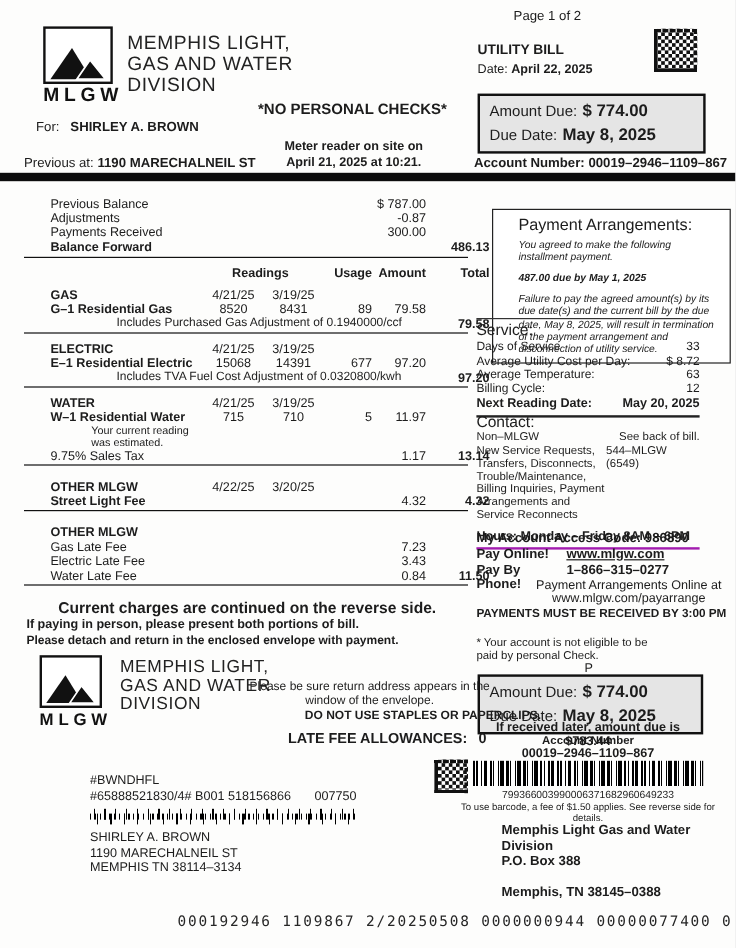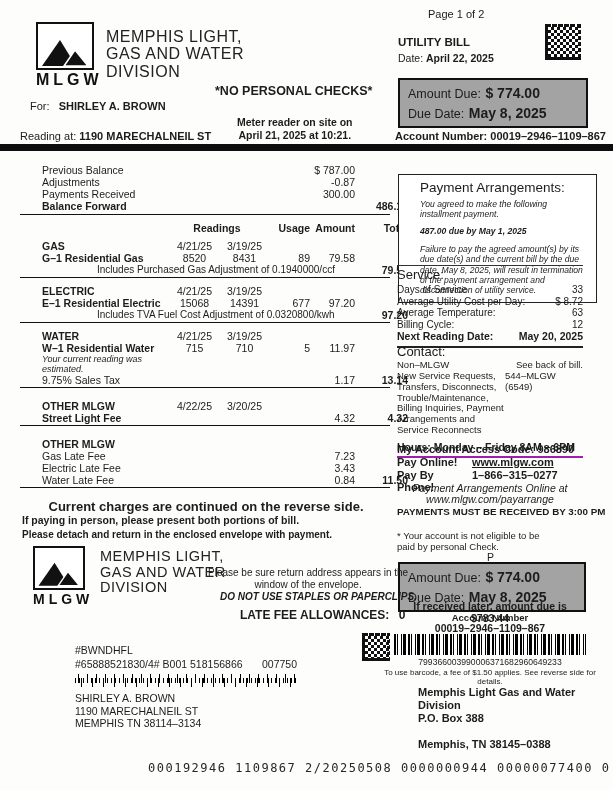--- a/index.html
+++ b/index.html
@@ -3,28 +3,28 @@
 <meta charset="utf-8">
 <style>
   html,body{margin:0;padding:0;background:#e8e8e8;}
   .page{
     position:relative;width:613px;height:790px;background:#fdfdfc;
     font-family:"Liberation Sans", sans-serif;color:#1c1c1c;overflow:hidden;
     margin:0 auto;
   }
   .abs{position:absolute;}
   .b{font-weight:bold;}
-  .i{font-style:italic;}
+  .i{margin-left:34px;}
   
   .logo-box{border:2px solid #111;position:relative;background:#fff;}
   .logo-abbr{font-weight:bold;letter-spacing:4px;color:#111;}
   .company{font-weight:300;letter-spacing:.5px;color:#222;line-height:1.08;}
   
   .thick-rule{background:#0d0d0d;height:7px;width:613px;left:0;}
-  .amount-box{border:2px solid #111;background:#a3a3a3;padding:3px 8px;line-height:1.25;}
+  .amount-box{border:2px solid #111;background:#e5e5e5;padding:3px 8px;line-height:1.25;}
   .amount-box .lbl{font-size:12.5px;}
   .amount-box .val{font-size:14px;font-weight:bold;}
   
   .dm{
     background-image:repeating-conic-gradient(#111 0% 25%, #fff 25% 50%);
     background-size:6px 6px;
     border-left:3px solid #111;border-bottom:3px solid #111;
     border-top:3px dotted #111;border-right:3px dotted #111;
   }
   .bar1d{
@@ -104,21 +104,21 @@
     <span>For:</span>
     <span class="b" style="margin-left:6px;">SHIRLEY A. BROWN</span>
   </div>
 
   <div class="abs b ctr" style="left:237px;top:116px;font-size:10.5px;line-height:12.5px;">
     <div>Meter reader on site on</div>
     <div>April 21, 2025 at 10:21.</div>
   </div>
 
   <div class="abs" style="left:20px;top:130px;font-size:11px;">
-    <span>Reading at:</span>
+    <span>Previous at:</span>
     <span class="b">1190 MARECHALNEIL ST</span>
   </div>
 
   <div class="abs b" style="left:395px;top:130px;font-size:11px;">
     <span>Account Number:</span>
     <span>00019–2946–1109–867</span>
   </div>
 
   <div class="abs thick-rule" style="top:144px;"></div>
 
@@ -237,21 +237,21 @@
         <span class="c5">3.43</span>
       </div>
       <div class="trow">
         <span class="c1">Water Late Fee</span>
         <span class="c5">0.84</span>
         <span class="c6 b">11.50</span>
       </div>
     </div>
   </div>
 
-  <div class="abs pa-box" style="left:398px;top:174px;width:168px;padding-left:21px;">
+  <div class="abs pa-box" style="left:410px;top:174px;width:168px;padding-left:21px;">
     <div class="pa-title">Payment Arrangements:</div>
     <div class="pa-body" style="margin-bottom:6px;">You agreed to make the following installment payment.</div>
     <div class="pa-body b" style="margin-bottom:8px;">487.00 due by May 1, 2025</div>
     <div class="pa-body">Failure to pay the agreed amount(s) by its due date(s) and the current bill by the due date, May 8, 2025, will result in termination of the payment arrangement and disconnection of utility service.</div>
   </div>
 
   <div class="abs" style="left:397px;top:265px;width:186px;border-top:1.5px solid #333;padding-top:1px;">
     <div class="rc-title" style="margin-bottom:3px;">Service:</div>
     <div class="svc-row">
       <span>Days of Service</span>

